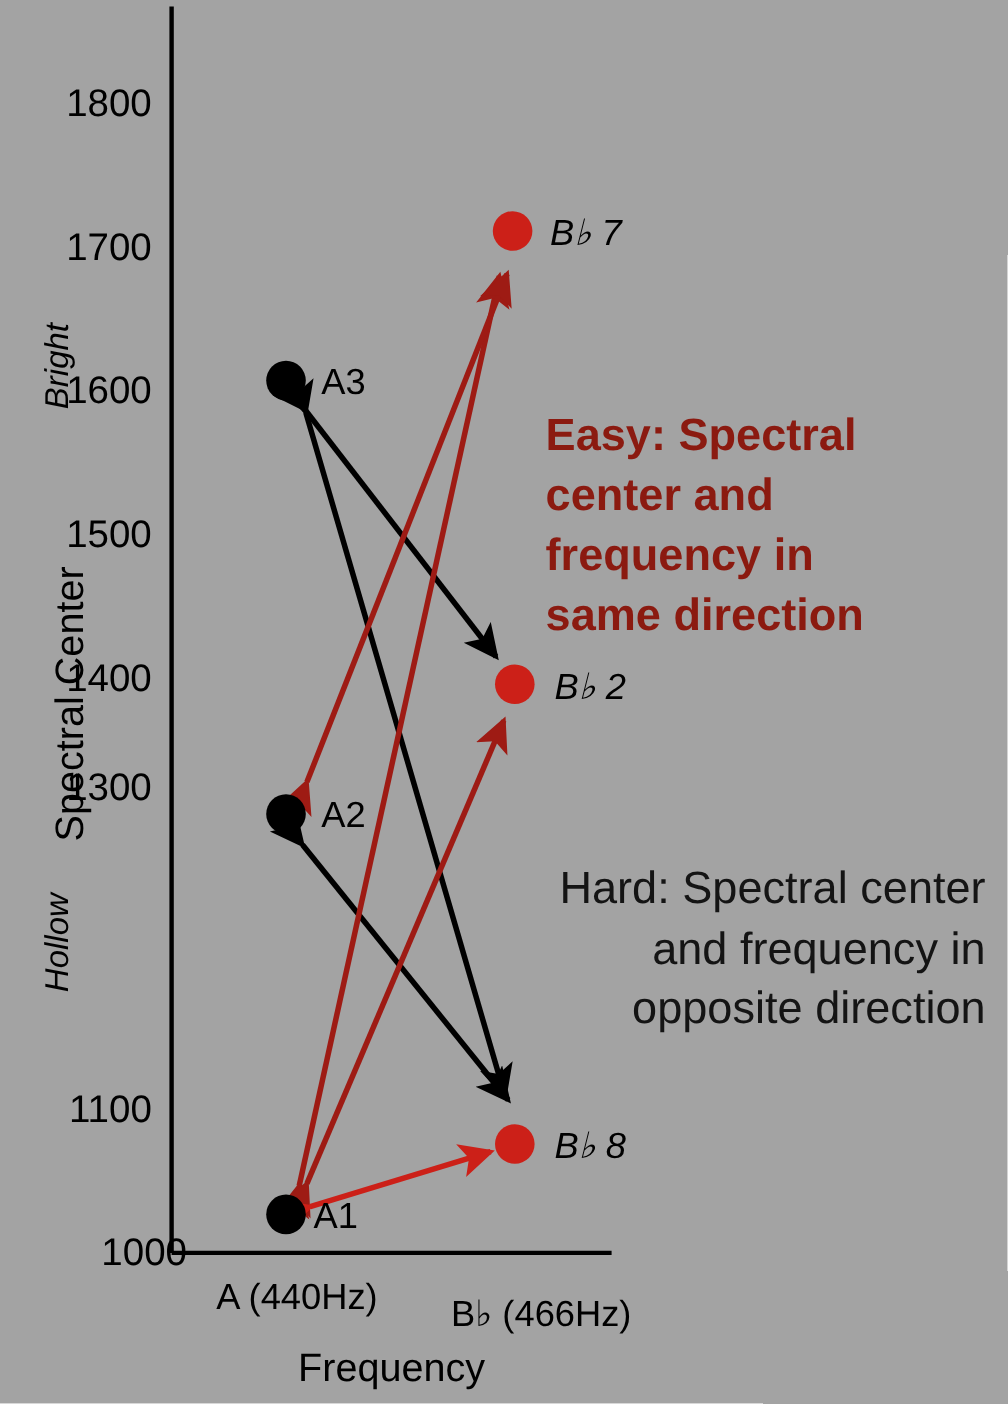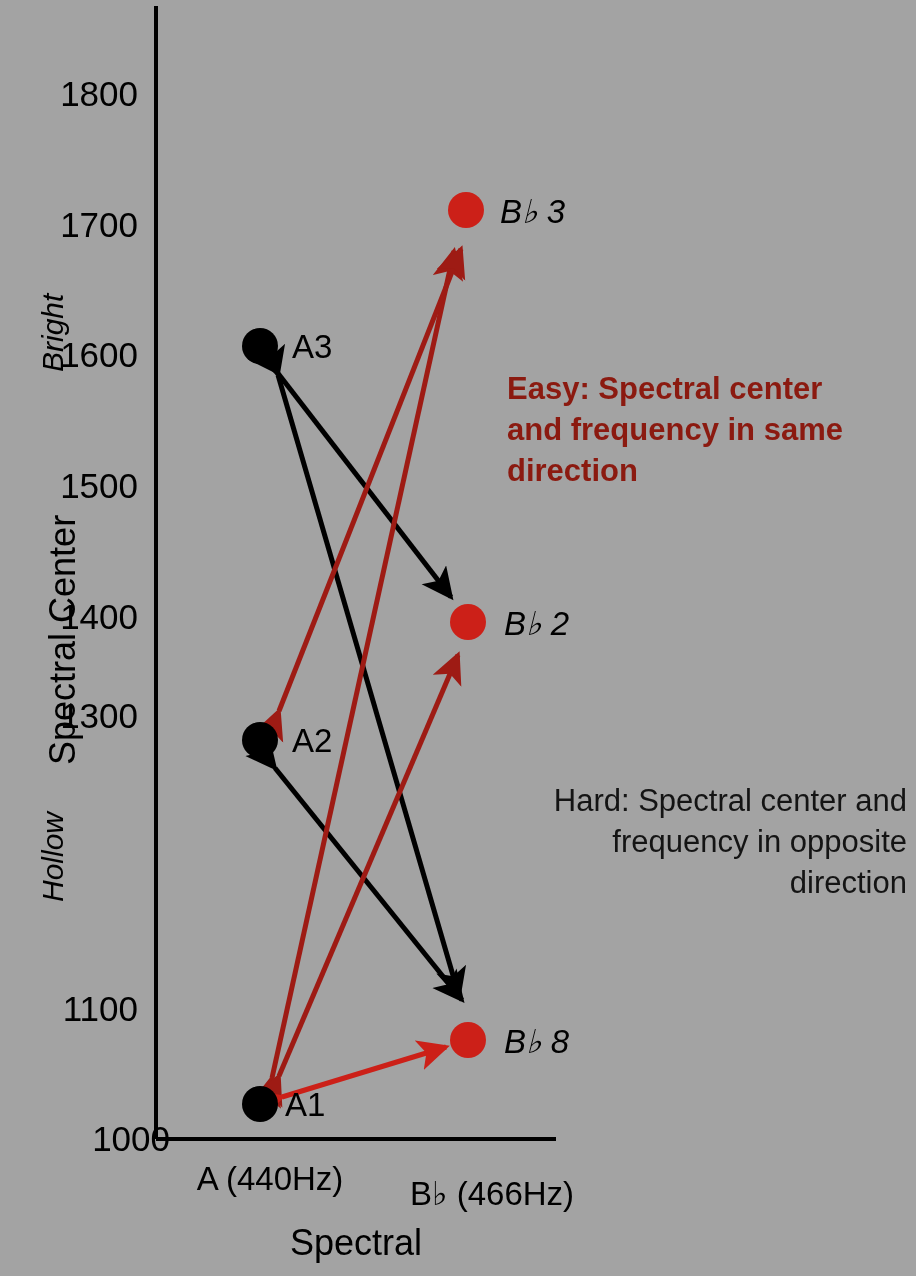--- a/index.html
+++ b/index.html
@@ -70,25 +70,24 @@
     font-size: 33px;
     color: #000;
     white-space: nowrap;
     font-family: "Liberation Sans", sans-serif;
   }
   .pt-label.ital {
     font-style: italic;
   }
   .annot {
     position: absolute;
-    font-size: 31px;
+    font-size: 41px;
     line-height: 1.33;
     white-space: pre-line;
     font-family: "Liberation Sans", sans-serif;
-    margin-left: 11px;
   }
   .annot.easy {
     font-weight: bold;
     color: #8B1A10;
     width: 360px;
   }
   .annot.hard {
     color: #141414;
     width: 400px;
   }
@@ -164,24 +163,24 @@
   <div class="tick-label" style="left:0;top:989px;width:138px;">1100</div>
   <div class="tick-label" style="left:0;top:1119px;width:138px;padding-left:32px;">1000</div>
 
   <div class="axis-title-y" style="left:42px;top:765px;transform:rotate(-90deg);">Spectral Center</div>
   <div class="pole-label" style="left:36px;top:372px;transform:rotate(-90deg);">Bright</div>
   <div class="pole-label" style="left:36px;top:902px;transform:rotate(-90deg);">Hollow</div>
 
   <div class="pt-label" style="left:292px;top:328px;">A3</div>
   <div class="pt-label" style="left:292px;top:722px;">A2</div>
   <div class="pt-label" style="left:285px;top:1086px;">A1</div>
-  <div class="pt-label ital" style="left:500px;top:192px;">B♭ 3</div>
+  <div class="pt-label ital" style="left:500px;top:192px;">B♭ 7</div>
   <div class="pt-label ital" style="left:504px;top:604px;">B♭ 2</div>
   <div class="pt-label ital" style="left:504px;top:1022px;">B♭ 8</div>
 
   <div class="annot easy" style="left:496px;top:368px;">Easy: Spectral center and frequency in same direction</div>
   <div class="annot hard" style="left:496px;top:780px;text-align:right;">Hard: Spectral center and frequency in opposite direction</div>
 
   <div class="cat-label" style="left:170px;top:1160px;width:200px;">A (440Hz)</div>
   <div class="cat-label" style="left:382px;top:1160px;width:220px;margin-top:14px;">B♭ (466Hz)</div>
-  <div class="axis-title-x" style="left:196px;top:1222px;width:320px;">Spectral</div>
+  <div class="axis-title-x" style="left:196px;top:1222px;width:320px;">Frequency</div>
 
 </div>
 
 </body></html>

